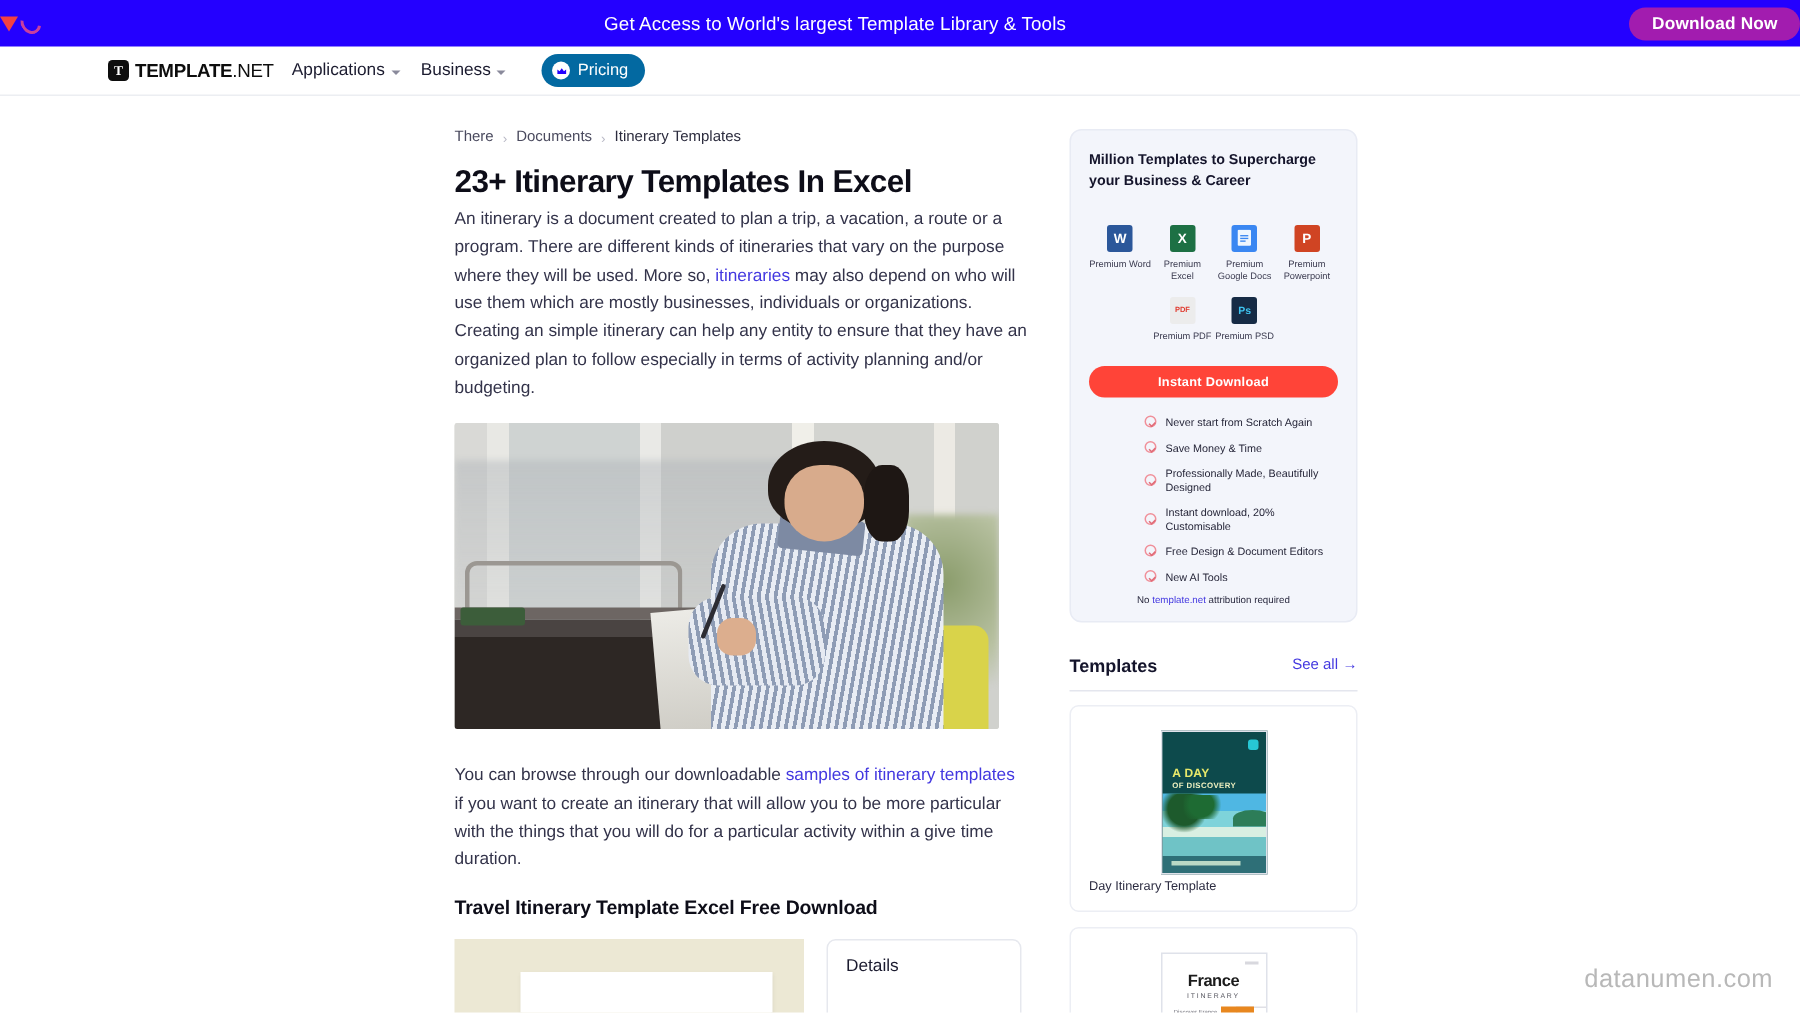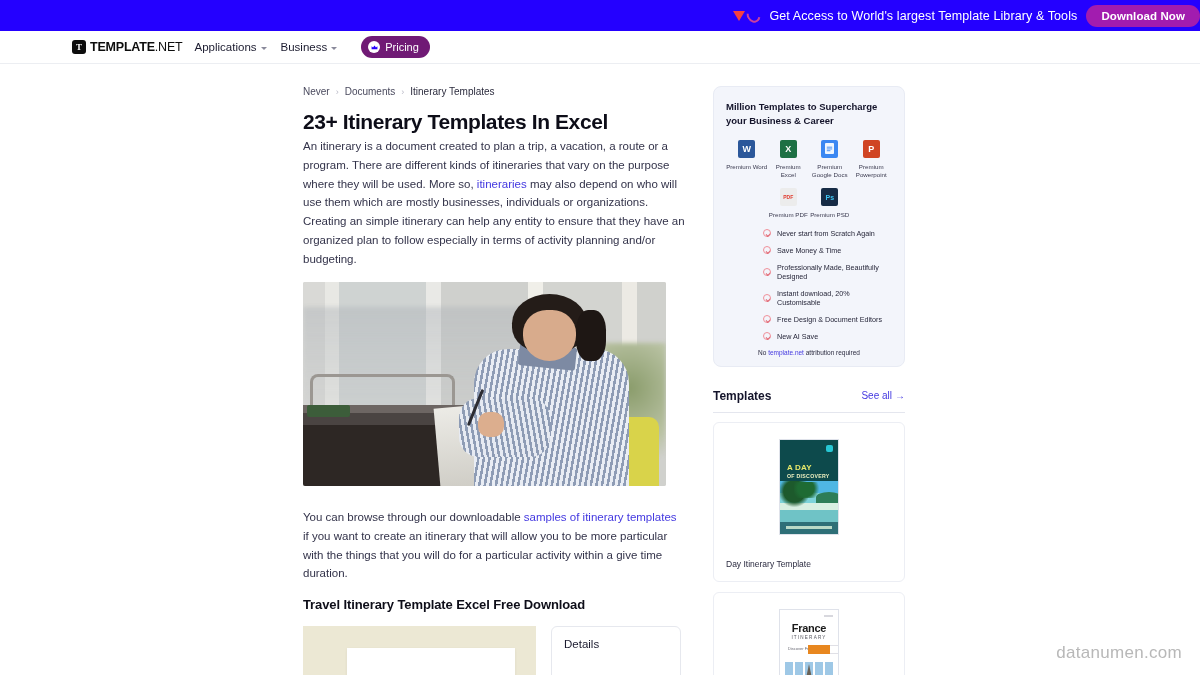--- a/index.html
+++ b/index.html
@@ -8,21 +8,21 @@
     overflow: hidden;
     background: #ffffff;
     font-family: "Liberation Sans", sans-serif;
     color: #14142b;
   }
   .page { position: relative; width: 1200px; height: 675px; background:#fff; }
 
   
   .promo {
     height: 31px; background: #2400ff; width: 100%;
-    display: flex; align-items: center; justify-content: flex-end; gap: 9px;
+    display: flex; align-items: center; justify-content: space-between; gap: 9px;
     position: relative; z-index: 5;
   }
   .promo-icons { display:flex; align-items:center; gap:2px; }
   .promo-tri {
     width: 0; height: 0;
     border-left: 6px solid transparent; border-right: 6px solid transparent;
     border-top: 10px solid #ff4438;
     opacity:.95;
   }
   .promo-arc {
@@ -78,21 +78,21 @@
     font-size: 11px; color:#9a9aab; padding-left: 12px;
     font-family:"Liberation Sans", sans-serif;
   }
   .search-input::placeholder { color:#a6a6b5; }
   .search-btn {
     width:19px; height:19px; border-radius:50%; background:#2400ff;
     display:flex; align-items:center; justify-content:center; cursor:pointer;
     margin-right:2px; flex:none;
   }
   .pricing-btn {
-    margin-left: 10px; background:#701a75; color:#fff; border:none;
+    margin-left: 10px; background:#0369a1; color:#fff; border:none;
     border-radius: 13px; height: 22px; padding: 0 11px 0 7px;
     display:flex; align-items:center; gap:5px; font-size: 11px;
     cursor:pointer; font-family:"Liberation Sans", sans-serif; flex:none;
   }
   .pricing-ico {
     width:12px; height:12px; border-radius:50%; background:#fff;
     display:flex; align-items:center; justify-content:center;
   }
 
   
@@ -225,21 +225,21 @@
   }
   .details-title { font-size: 11.5px; color:#1b1b2f; margin-bottom: 9px; }
 
   
   .promo-card {
     background:#f3f5fb; border:1px solid #e8ebf4; border-radius: 8px;
     padding: 13px 12px 10px; width: 192px;
   }
   .promo-card h3 {
     font-size: 9.5px; font-weight:800; color:#14142b; line-height:1.5;
-    margin-bottom: 11px;
+    margin-bottom: 21px;
   }
   .apps-grid { display:flex; flex-wrap:wrap; gap: 0; }
   .app {
     width: 25%; display:flex; flex-direction:column; align-items:center;
     margin-bottom: 9px; cursor:pointer;
   }
   .apps-grid.row2 { justify-content:center; }
   .apps-grid.row2 .app { width: 25%; }
   .app-ico {
     width: 17px; height: 18px; border-radius: 2px; margin-bottom: 5px;
@@ -272,21 +272,21 @@
     margin: 22px 0 9px; padding-bottom: 9px; border-bottom:1px solid #e4e6ee;
   }
   .tpl-head h3 { font-size: 12px; font-weight:800; color:#14142b; }
   .seeall { font-size: 10px; color:#4338e0; cursor:pointer; display:flex; align-items:flex-end; gap:3px; }
 
   .tpl-card {
     border:1px solid #eceef4; border-radius: 6px; background:#fff;
     padding: 16px 12px 12px; margin-bottom: 10px;
   }
   .tpl-thumb {
-    width: 60px; height: 96px; margin: 0 auto 24px; position:relative;
+    width: 71px; height: 96px; margin: 0 auto 2px; position:relative;
     border:1px solid #dfe2ea; overflow:hidden; background:#0f4a4a;
   }
   .tpl-cap { font-size: 8.5px; color:#2b2b40; }
 
   
   .t1-top { position:absolute; inset:0 0 56% 0; background:#0d4a4c; }
   .t1-t1 { position:absolute; left:7px; top:23px; font-size:8px; font-weight:800; color:#e8e96a; letter-spacing:.2px;}
   .t1-t2 { position:absolute; left:7px; top:33px; font-size:5.2px; font-weight:700; color:#eef0c0; letter-spacing:.3px;}
   .t1-badge { position:absolute; right:5px; top:5px; width:7px; height:7px; border-radius:2px; background:#27c7d4;}
   .t1-sea { position:absolute; left:0; top:44%; right:0; bottom:0;
@@ -361,21 +361,21 @@
       </span>
       <span>Pricing</span>
     </button>
   </div>
 
   <div class="content">
 
     <div class="main-col">
 
       <div class="crumbs">
-        <span class="crumb">Never</span>
+        <span class="crumb">There</span>
         <span class="crumb-sep">›</span>
         <span class="crumb">Documents</span>
         <span class="crumb-sep">›</span>
         <span class="crumb last">Itinerary Templates</span>
       </div>
 
       <h1 class="title">23+ Itinerary Templates In Excel</h1>
 
       <p class="body"><span>An itinerary is a document created to plan a trip, a vacation, a route or a program. There are different kinds of itineraries that vary on the purpose where they will be used. More so, </span><a class="ilink">itineraries</a><span> may also depend on who will use them which are mostly businesses, individuals or organizations. Creating an simple itinerary can help any entity to ensure that they have an organized plan to follow especially in terms of activity planning and/or budgeting.</span></p>
 
@@ -457,20 +457,21 @@
           <div class="app">
             <div class="app-ico" style="background:#ececec;color:#e03b2f;font-size:5px">PDF</div>
             <div class="app-name">Premium PDF</div>
           </div>
           <div class="app">
             <div class="app-ico" style="background:#162b45;color:#3ec3f0;font-size:7px">Ps</div>
             <div class="app-name">Premium PSD</div>
           </div>
         </div>
 
+        <button class="cta">Instant Download</button>
 
         <div class="bullet">
           <span class="bullet-ico"></span>
           <span class="bullet-text">Never start from Scratch Again</span>
         </div>
         <div class="bullet">
           <span class="bullet-ico"></span>
           <span class="bullet-text">Save Money &amp; Time</span>
         </div>
         <div class="bullet">
@@ -480,21 +481,21 @@
         <div class="bullet">
           <span class="bullet-ico"></span>
           <span class="bullet-text">Instant download, 20% Customisable</span>
         </div>
         <div class="bullet">
           <span class="bullet-ico"></span>
           <span class="bullet-text">Free Design &amp; Document Editors</span>
         </div>
         <div class="bullet">
           <span class="bullet-ico"></span>
-          <span class="bullet-text">New AI Save</span>
+          <span class="bullet-text">New AI Tools</span>
         </div>
 
         <div class="attrib"><span>No </span><a>template.net</a><span> attribution required</span></div>
       </div>
 
       <div class="tpl-head">
         <h3>Templates</h3>
         <span class="seeall">
           <span>See all</span>
           <span>→</span>

